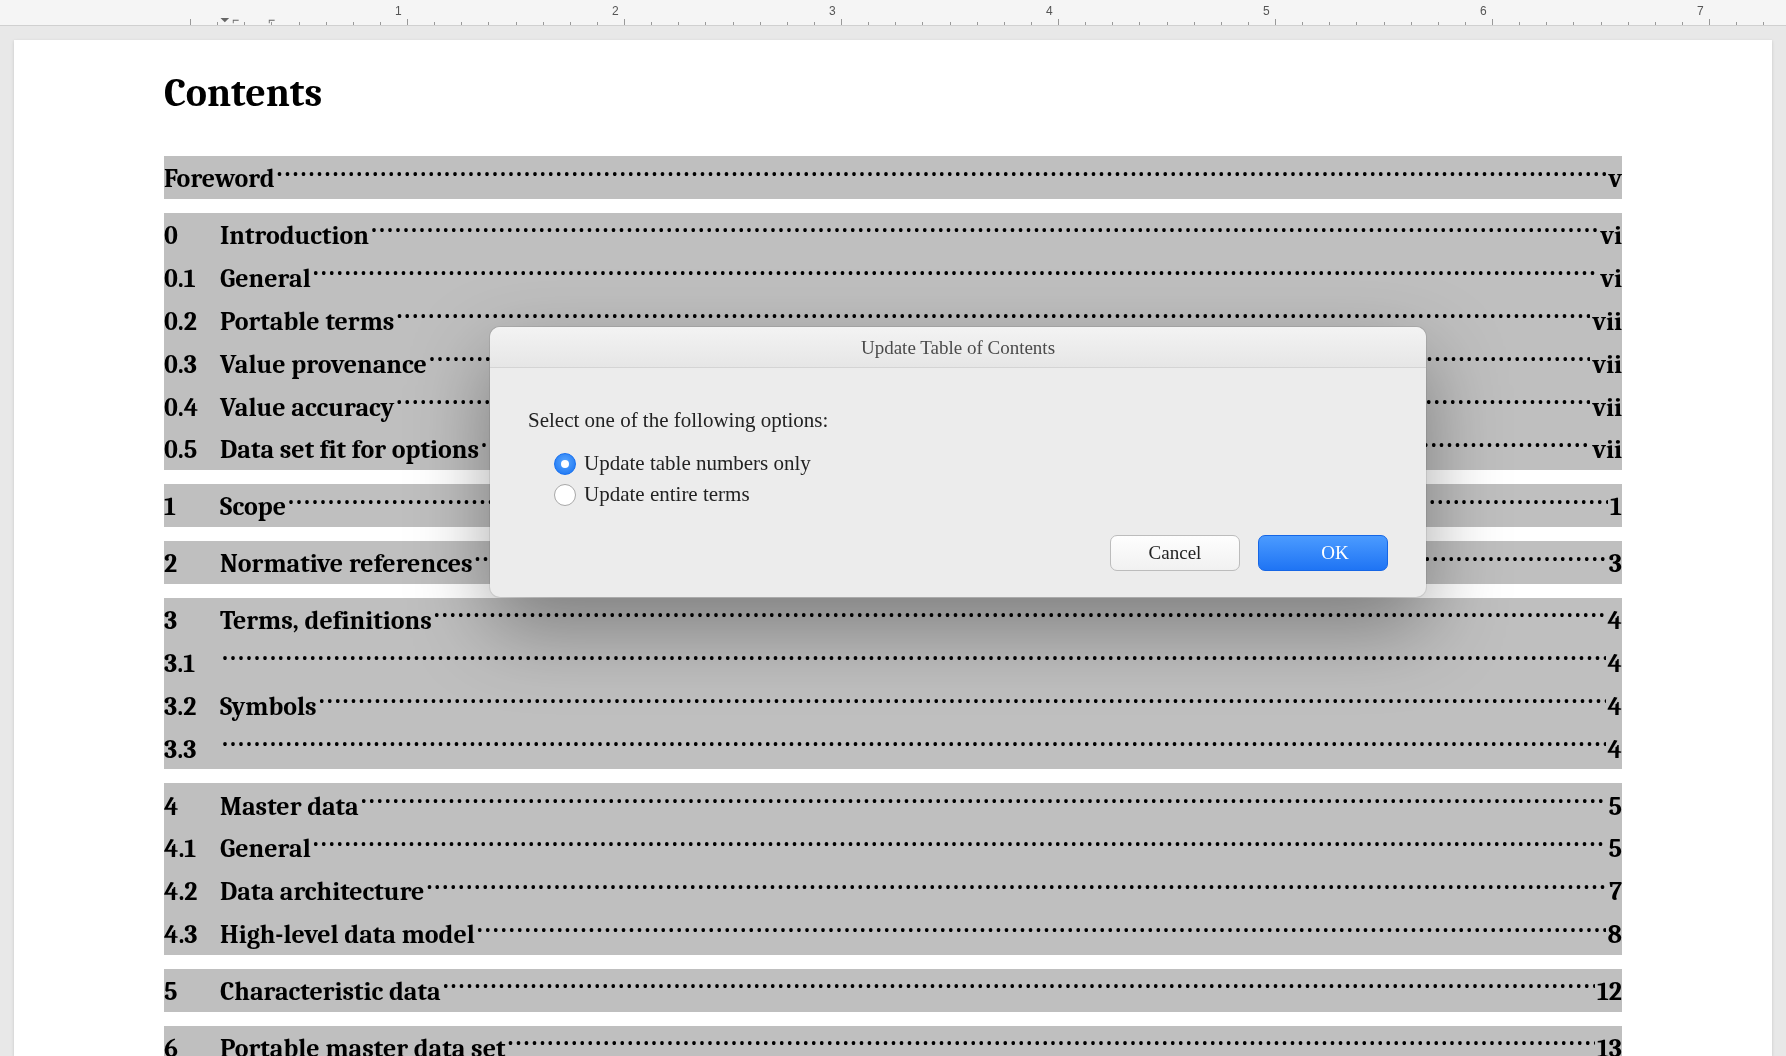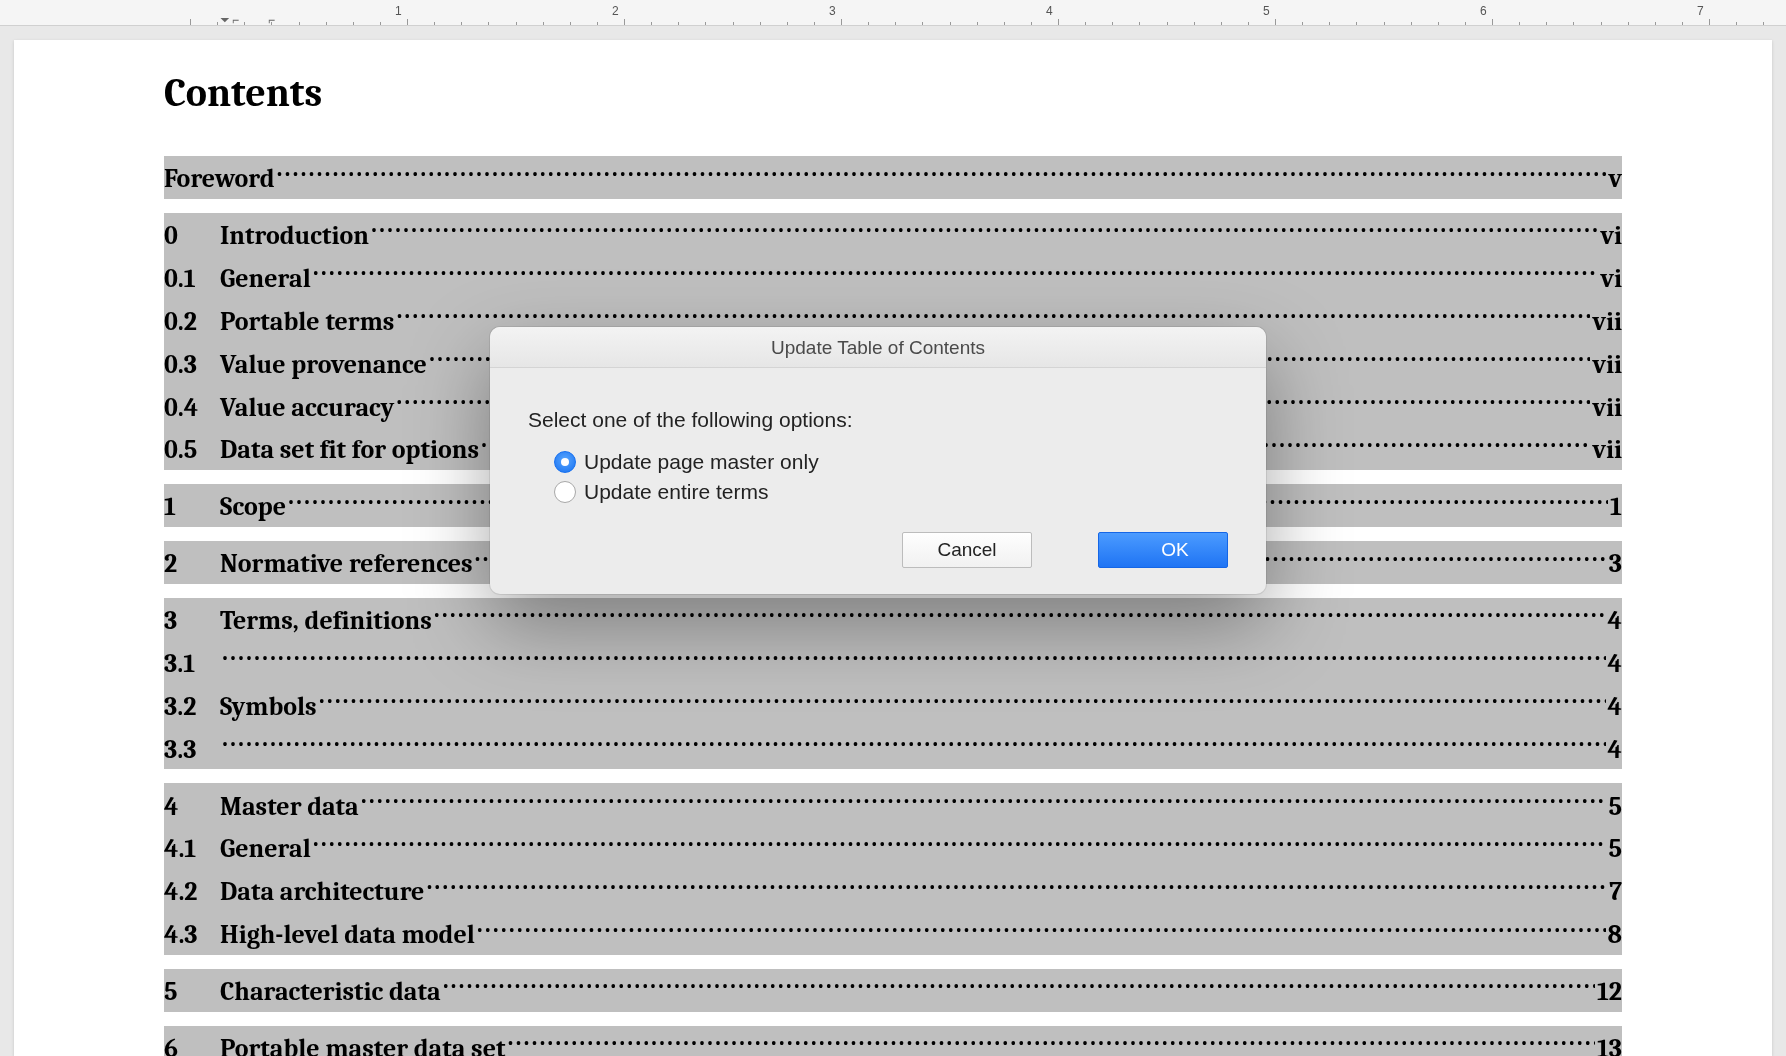--- a/index.html
+++ b/index.html
@@ -109,25 +109,25 @@
   
   .dialog-backdrop {
     position: absolute;
     inset: 0;
     pointer-events: none;
   }
   .dialog {
     position: absolute;
     left: 490px;
     top: 327px;
-    width: 776px;
+    width: 936px;
     background: #ececec;
     border-radius: 10px;
     box-shadow: 0 30px 80px rgba(0,0,0,0.35), 0 0 0 1px rgba(0,0,0,0.08);
-    font-family: Liberation Sans, sans-serif;
+    font-family: Liberation Serif, serif;
     color: #222;
     pointer-events: auto;
   }
   .dialog-title {
     text-align: center;
     padding: 10px 0 8px;
     font-size: 19px;
     color: #4a4a4a;
     background: linear-gradient(#f3f3f3,#e6e6e6);
     border-top-left-radius: 10px;
@@ -172,30 +172,29 @@
   }
   .dialog-buttons {
     display: flex;
     justify-content: flex-end;
     gap: 18px;
     padding: 0 38px 26px;
   }
   .btn {
     min-width: 130px;
     height: 36px;
-    border-radius: 2px;
+    border-radius: 7px;
     font-size: 19px;
     display: inline-flex;
     align-items: center;
     justify-content: center;
     cursor: pointer;
     border: 1px solid #bcbcbc;
     background: linear-gradient(#fefefe,#f1f1f1);
     color: #222;
-    margin-left: 48px;
   }
   .btn.primary {
     background: linear-gradient(#4b9bff,#1f74f4);
     border-color: #1566e6;
     color: #fff;
     font-weight: 500;
     padding-left: 24px;
   }
 </style>
 </head>
@@ -409,21 +408,21 @@
     </div>
 </div>
 
 <div class="dialog-backdrop">
   <div class="dialog">
     <div class="dialog-title">Update Table of Contents</div>
     <div class="dialog-body">
       <div class="dialog-prompt">Select one of the following options:</div>
       <div class="radio-row">
         <span class="radio checked"></span>
-        <span>Update page master only</span>
+        <span>Update table numbers only</span>
       </div>
       <div class="radio-row">
         <span class="radio"></span>
         <span>Update entire terms</span>
       </div>
     </div>
     <div class="dialog-buttons">
       <div class="btn">Cancel</div>
       <div class="btn primary">OK</div>
     </div>

